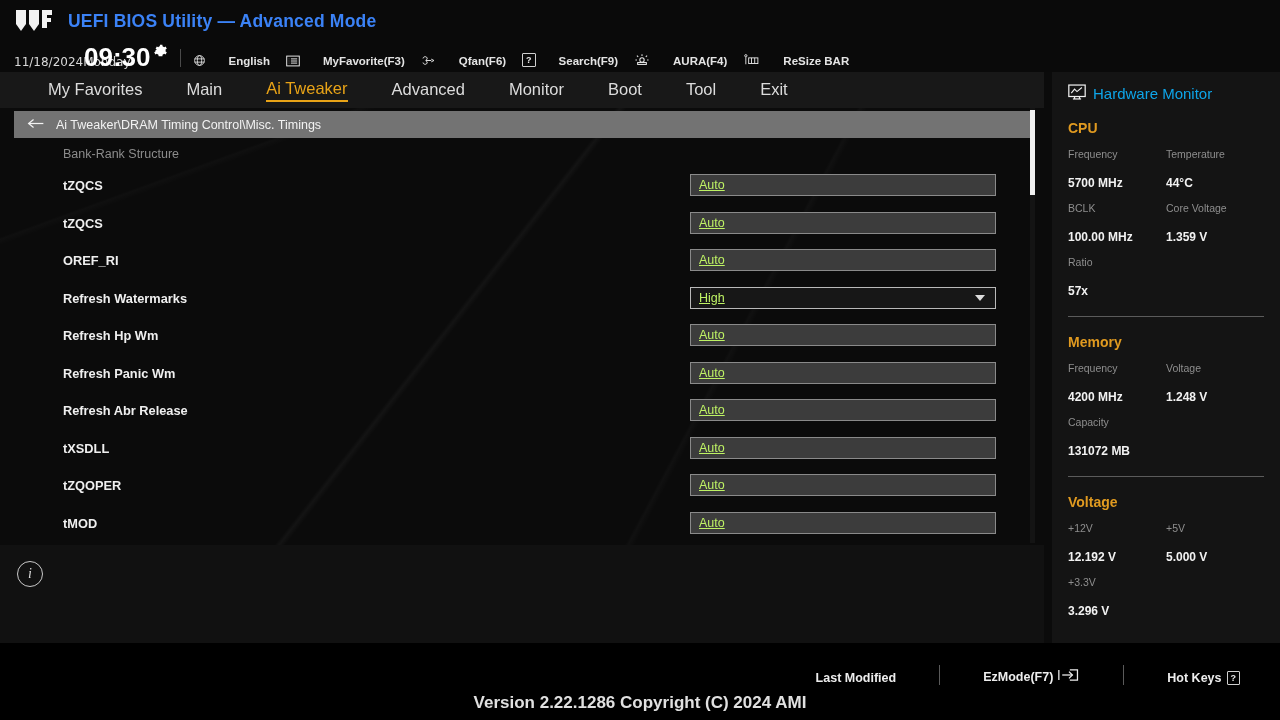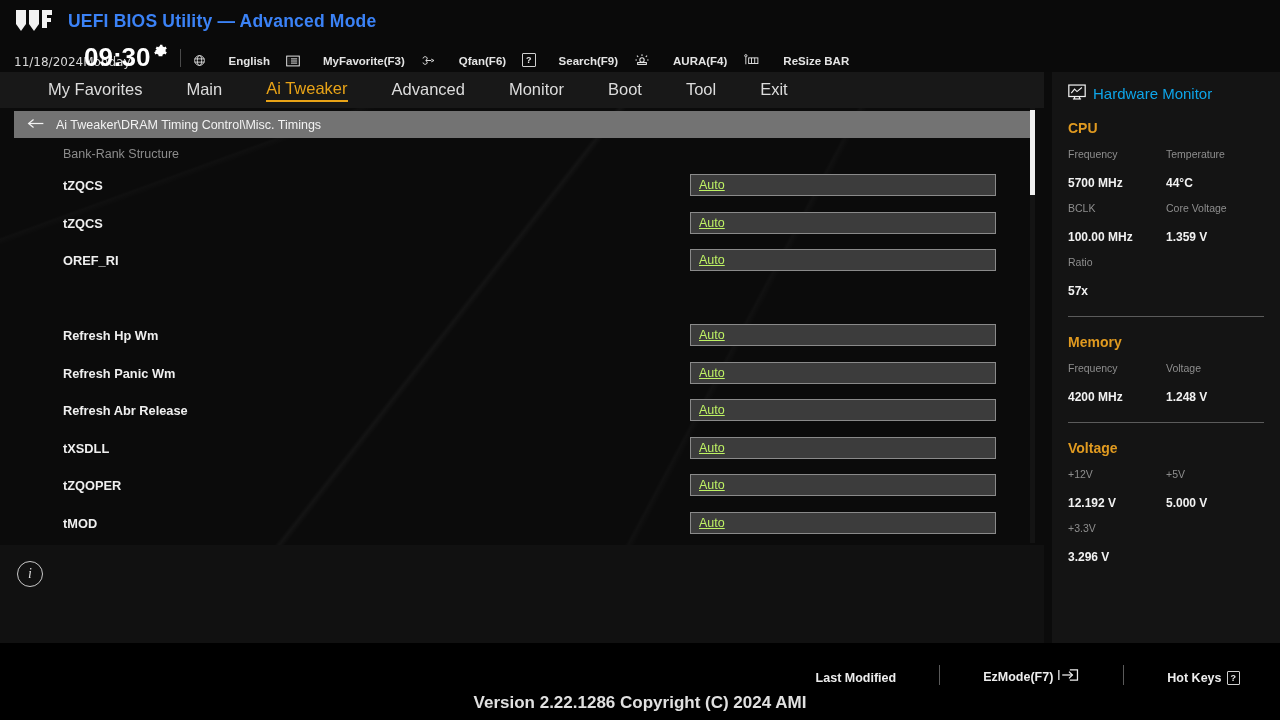--- a/index.html
+++ b/index.html
@@ -268,20 +268,27 @@
     <div class="row" style="top: 75.5px;">
       <div class="row-label">tZQCS</div>
       <div class="field">
         <span class="val">Auto</span>
       </div>
     </div>
     <div class="row" style="top: 113px;">
       <div class="row-label">OREF_RI</div>
       <div class="field">
         <span class="val">Auto</span>
+      </div>
+    </div>
+    <div class="row" style="top: 150.5px;">
+      <div class="row-label">Refresh Watermarks</div>
+      <div class="field select">
+        <span class="val">High</span>
+        <span class="caret"></span>
       </div>
     </div>
     <div class="row" style="top: 188px;">
       <div class="row-label">Refresh Hp Wm</div>
       <div class="field">
         <span class="val">Auto</span>
       </div>
     </div>
     <div class="row" style="top: 225.5px;">
       <div class="row-label">Refresh Panic Wm</div>
@@ -368,20 +375,26 @@
       <div class="hw-grid">
         <div class="hw-cell">
           <div class="hw-k">Frequency</div>
           <div class="hw-v">4200 MHz</div>
         </div>
         <div class="hw-cell">
           <div class="hw-k">Voltage</div>
           <div class="hw-v">1.248 V</div>
         </div>
       </div>
+      <div class="hw-grid">
+        <div class="hw-cell full">
+          <div class="hw-k">Capacity</div>
+          <div class="hw-v">131072 MB</div>
+        </div>
+      </div>
       <div class="hw-sep"></div>
       <div class="hw-group">Voltage</div>
       <div class="hw-grid">
         <div class="hw-cell">
           <div class="hw-k">+12V</div>
           <div class="hw-v">12.192 V</div>
         </div>
         <div class="hw-cell">
           <div class="hw-k">+5V</div>
           <div class="hw-v">5.000 V</div>

